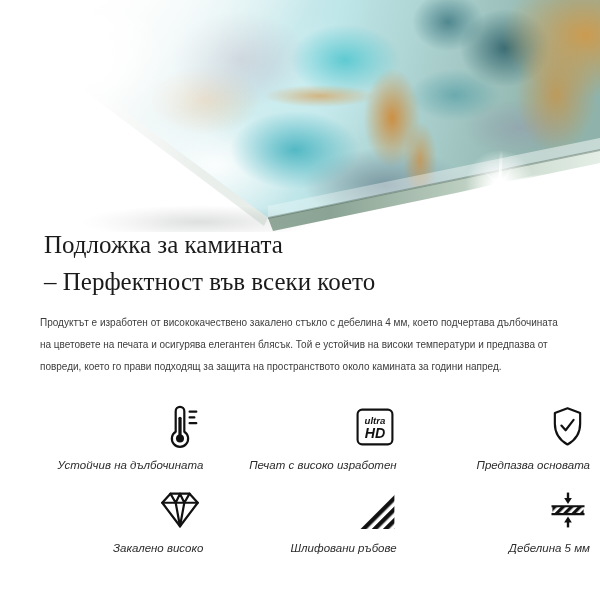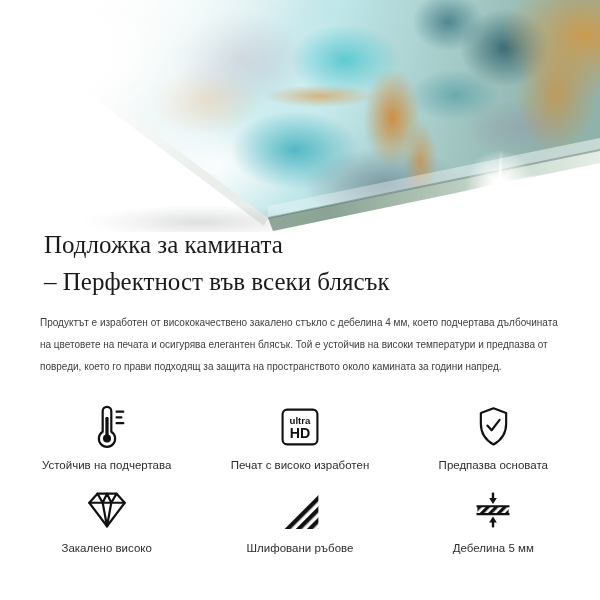--- a/index.html
+++ b/index.html
@@ -73,21 +73,21 @@
   
   .heading { position:absolute; left:44px; top:226px; font-family:"Liberation Serif", serif;
     font-weight:400; font-size:25px; line-height:37px; color:#1b1b1b; }
   .heading span { display:block; }
   .desc { position:absolute; left:40px; top:312px; width:524px;
     font-size:10px; line-height:22px; color:#3d3d3d; }
 
   
   .features { position:absolute; left:10px; top:403px; width:580px;
     display:grid; grid-template-columns:repeat(3, 1fr); row-gap:15px; }
-  .feature { display:flex; flex-direction:column; align-items:center; }
+  .feature { display:flex; flex-direction:column; align-items:flex-end;font-style:italic; }
   .icon-box { height:46px; display:flex; align-items:flex-end; justify-content:center; }
   .feature .label { margin-top:10px; font-size:11.5px; color:#2c2c2c; white-space:nowrap; }
   svg { display:block; }
   svg text { font-family:"Liberation Sans", sans-serif; fill:#111; }
   .stroke { fill:none; stroke:#111; stroke-width:2.3; stroke-linecap:round; stroke-linejoin:round; }
 </style>
 </head>
 <body>
 
 <div class="page">
@@ -104,39 +104,39 @@
       <div class="glow"></div>
       <div class="arm arm-h"></div>
       <div class="arm arm-v"></div>
       <div class="arm arm-d1"></div>
       <div class="arm arm-d2"></div>
     </div>
   </div>
 
   <h1 class="heading">
     <span>Подложка за камината</span>
-    <span>– Перфектност във всеки блясък</span>
+    <span>– Перфектност във всеки което</span>
   </h1>
 
   <p class="desc">Продуктът е изработен от висококачествено закалено стъкло с дебелина 4 мм, което подчертава дълбочината на цветовете на печата и осигурява елегантен блясък. Той е устойчив на високи температури и предпазва от повреди, което го прави подходящ за защита на пространството около камината за години напред.</p>
 
   <div class="features">
 
     <div class="feature">
       <div class="icon-box">
         <svg width="46" height="46" viewBox="0 0 48 48">
           <path class="stroke" d="M19.5,8.5 A4.5,4.5 0 0 1 28.5,8.5 L28.5,30 A8.5,8.5 0 1 1 19.5,30 Z"></path>
           <line x1="24" y1="16" x2="24" y2="33" stroke="#111" stroke-width="3.4" stroke-linecap="round"></line>
           <circle cx="24" cy="37" r="4.2" fill="#111"></circle>
           <line class="stroke" x1="34" y1="9" x2="41" y2="9"></line>
           <line class="stroke" x1="34" y1="15" x2="39" y2="15"></line>
           <line class="stroke" x1="34" y1="21" x2="41" y2="21"></line>
         </svg>
       </div>
-      <div class="label">Устойчив на подчертава</div>
+      <div class="label">Устойчив на дълбочината</div>
     </div>
 
     <div class="feature">
       <div class="icon-box">
         <svg width="44" height="44" viewBox="0 0 48 48">
           <rect class="stroke" x="5" y="5" width="38" height="38" rx="5"></rect>
           <text x="24" y="21" text-anchor="middle" font-size="10.5" font-weight="600">ultra</text>
           <text x="24" y="36.5" text-anchor="middle" font-size="15.5" font-weight="700">HD</text>
         </svg>
       </div>

